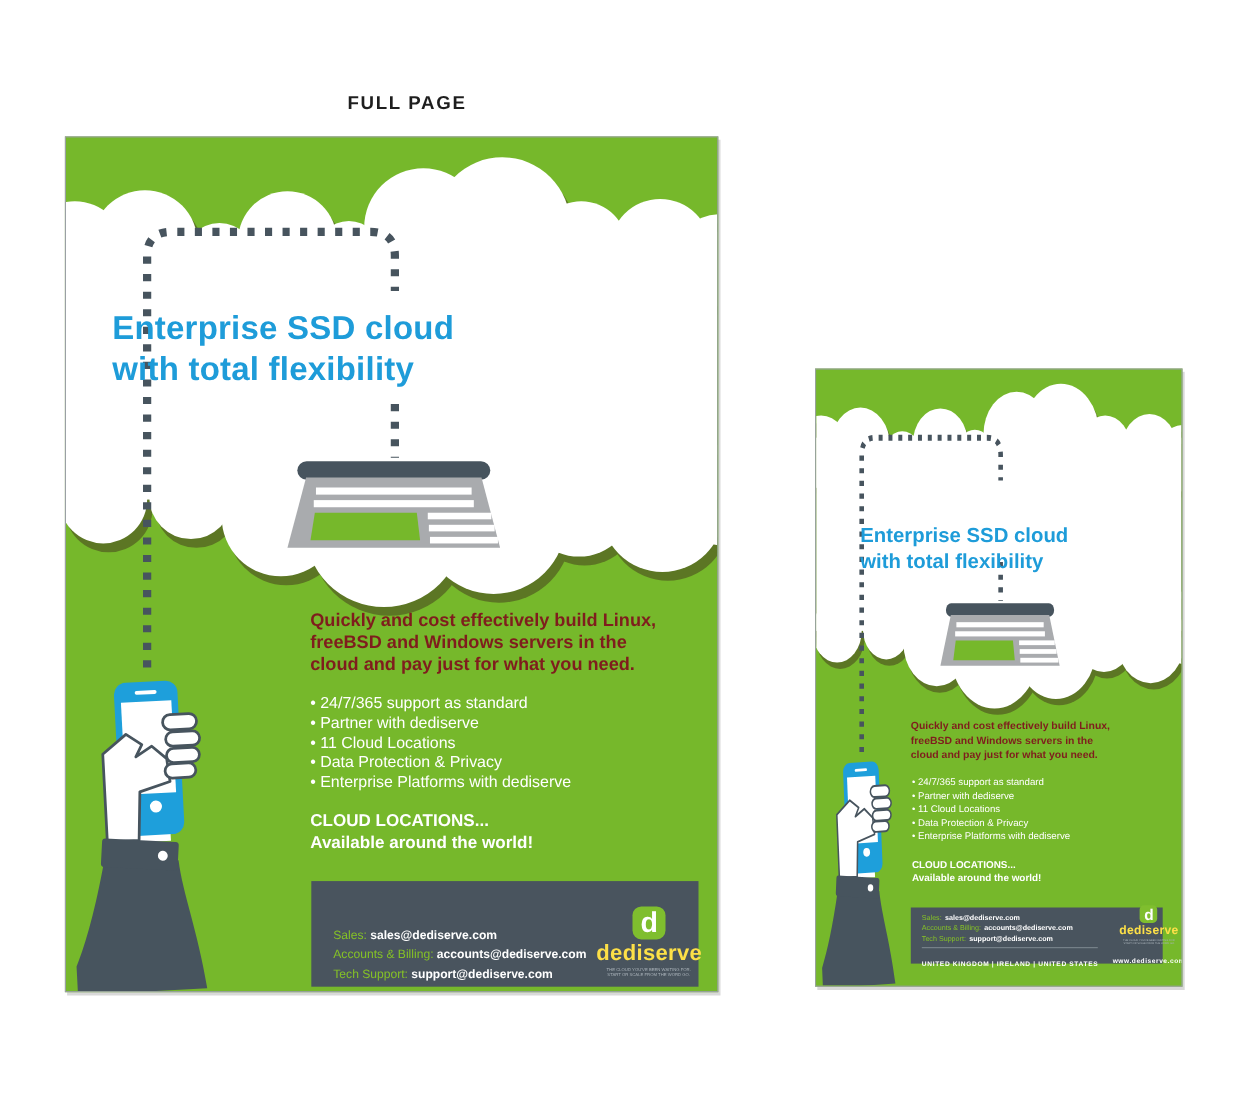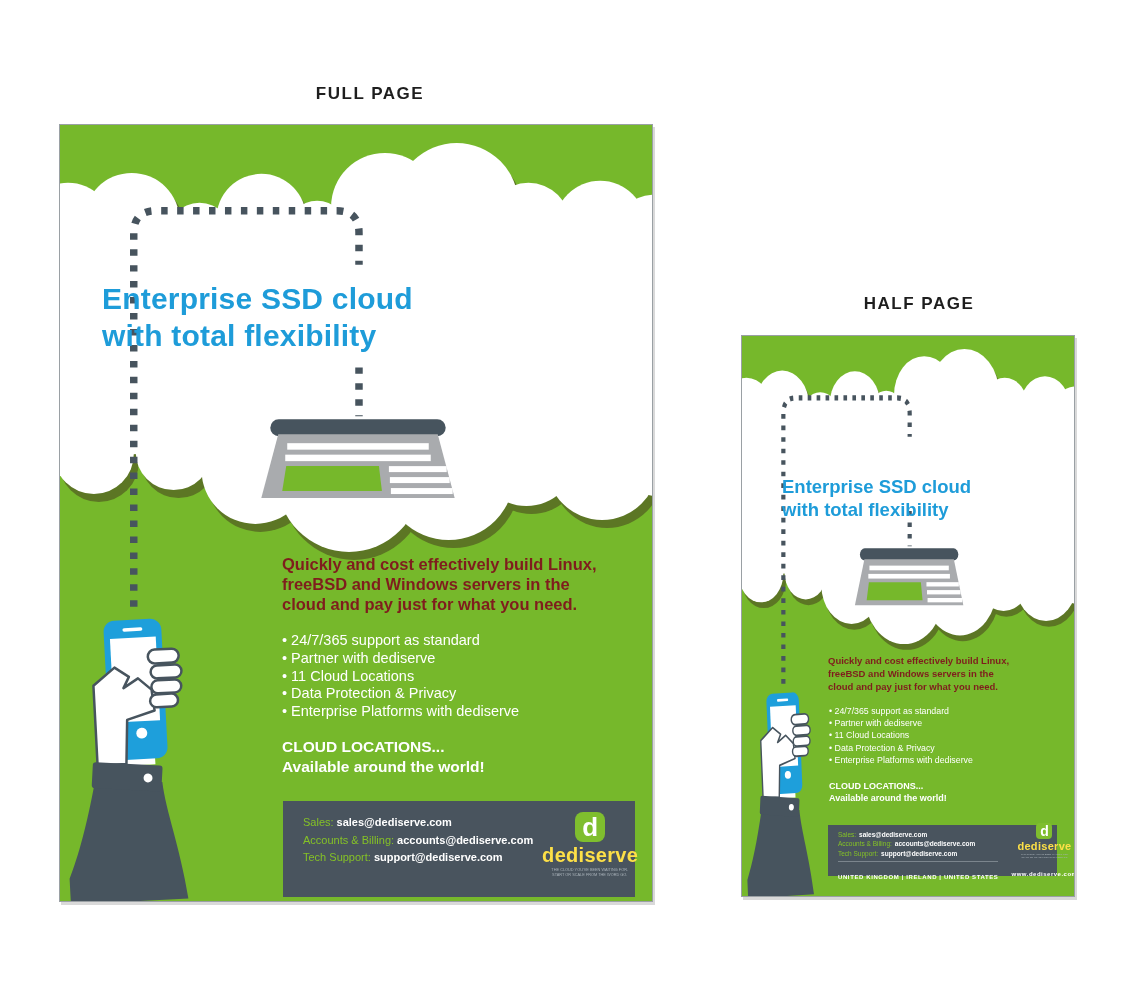--- a/index.html
+++ b/index.html
@@ -35,21 +35,21 @@
   .ad-full .bullets { left:222px; top:507px; font-size:14.5px; line-height:17.8px; }
   .ad-half .bullets { left:87px;  top:369px; font-size:8.8px;  line-height:12.2px; }
 
   
   .locations { position:absolute; color:#ffffff; font-weight:bold; }
   .ad-full .locations { left:222px; top:612px; font-size:15.5px; line-height:19.5px; }
   .ad-half .locations { left:87px;  top:445px; font-size:9px;    line-height:11.5px; }
 
   
   .footer { position:absolute; background:#49545E; display:flex; }
-  .ad-full .footer { left:223px; top:676px; width:352px; height:96px; }
+  .ad-full .footer { left:223px; top:676px; width:352px; height:96px;align-items:flex-end; }
   .ad-half .footer { left:86px;  top:489px; width:229px; height:51px; }
   .footer-left { flex:1 1 auto; display:flex; flex-direction:column; }
   .contacts { }
   .ad-full .contacts { padding:15px 0 0 20px; }
   .ad-half .contacts { padding:6px 0 0 10px; }
   .contact-line { white-space:nowrap; }
   .ad-full .contact-line { font-size:11px; margin-bottom:5.5px; }
   .ad-half .contact-line { font-size:6.5px; margin-bottom:2.4px; }
   .contact-label { color:#85C226; }
   .contact-value { color:#ffffff; font-weight:bold; margin-left:3px; }
@@ -147,21 +147,20 @@
           <circle cx="84" cy="653" r="4.5" fill="#ffffff"></circle>
         </g>
       </g>
     </g>
   </defs>
 </svg>
 
 <div class="canvas">
 
   <div class="proof-label label-full">FULL PAGE</div>
-  <div class="proof-label label-half">HALF PAGE</div>
 
   <div class="ad ad-full">
     <svg class="art" viewBox="0 0 594 778" preserveAspectRatio="none">
       <use href="#ad-art-group"></use>
     </svg>
 
     <div class="headline">
       <div>Enterprise SSD cloud</div>
       <div>with total flexibility</div>
     </div>

